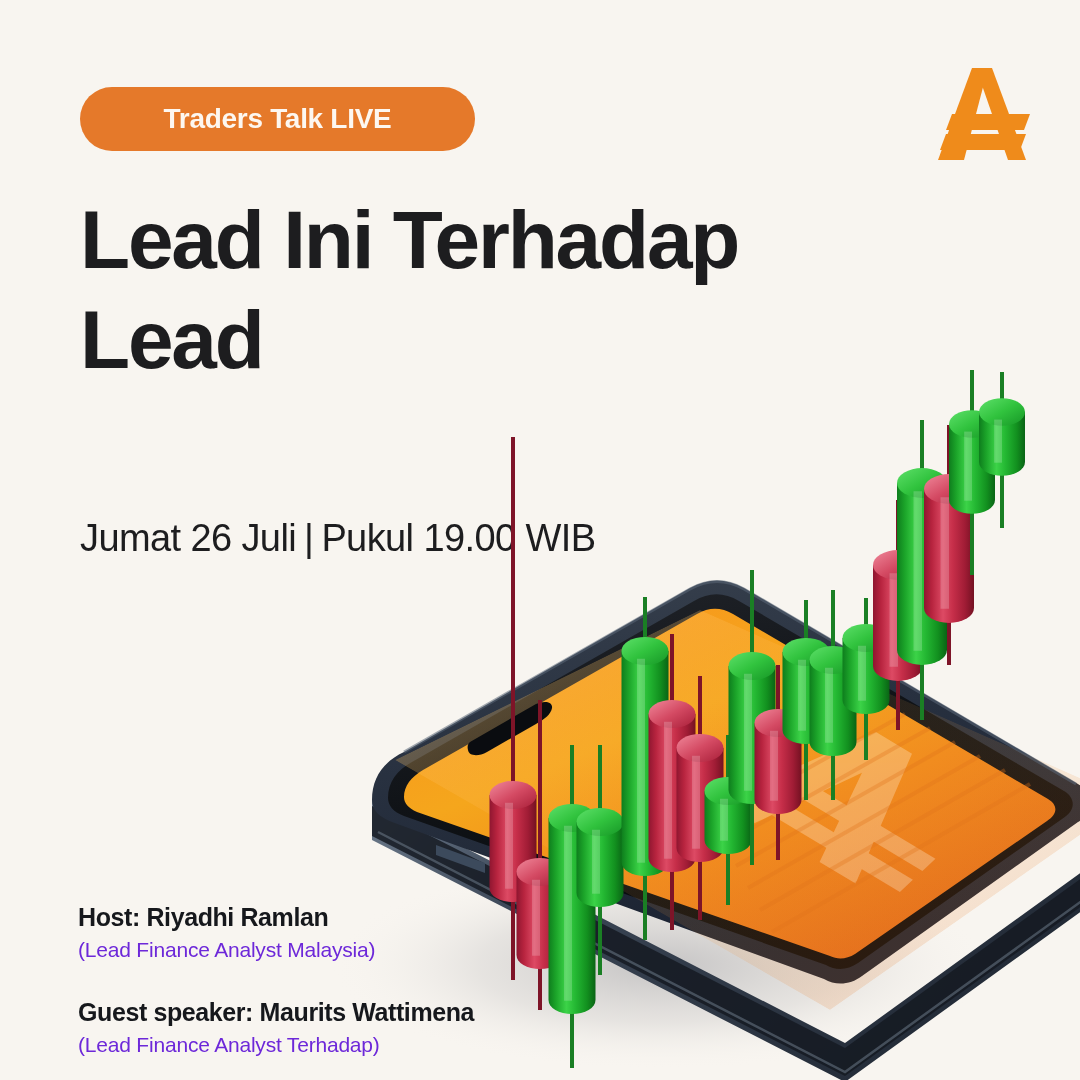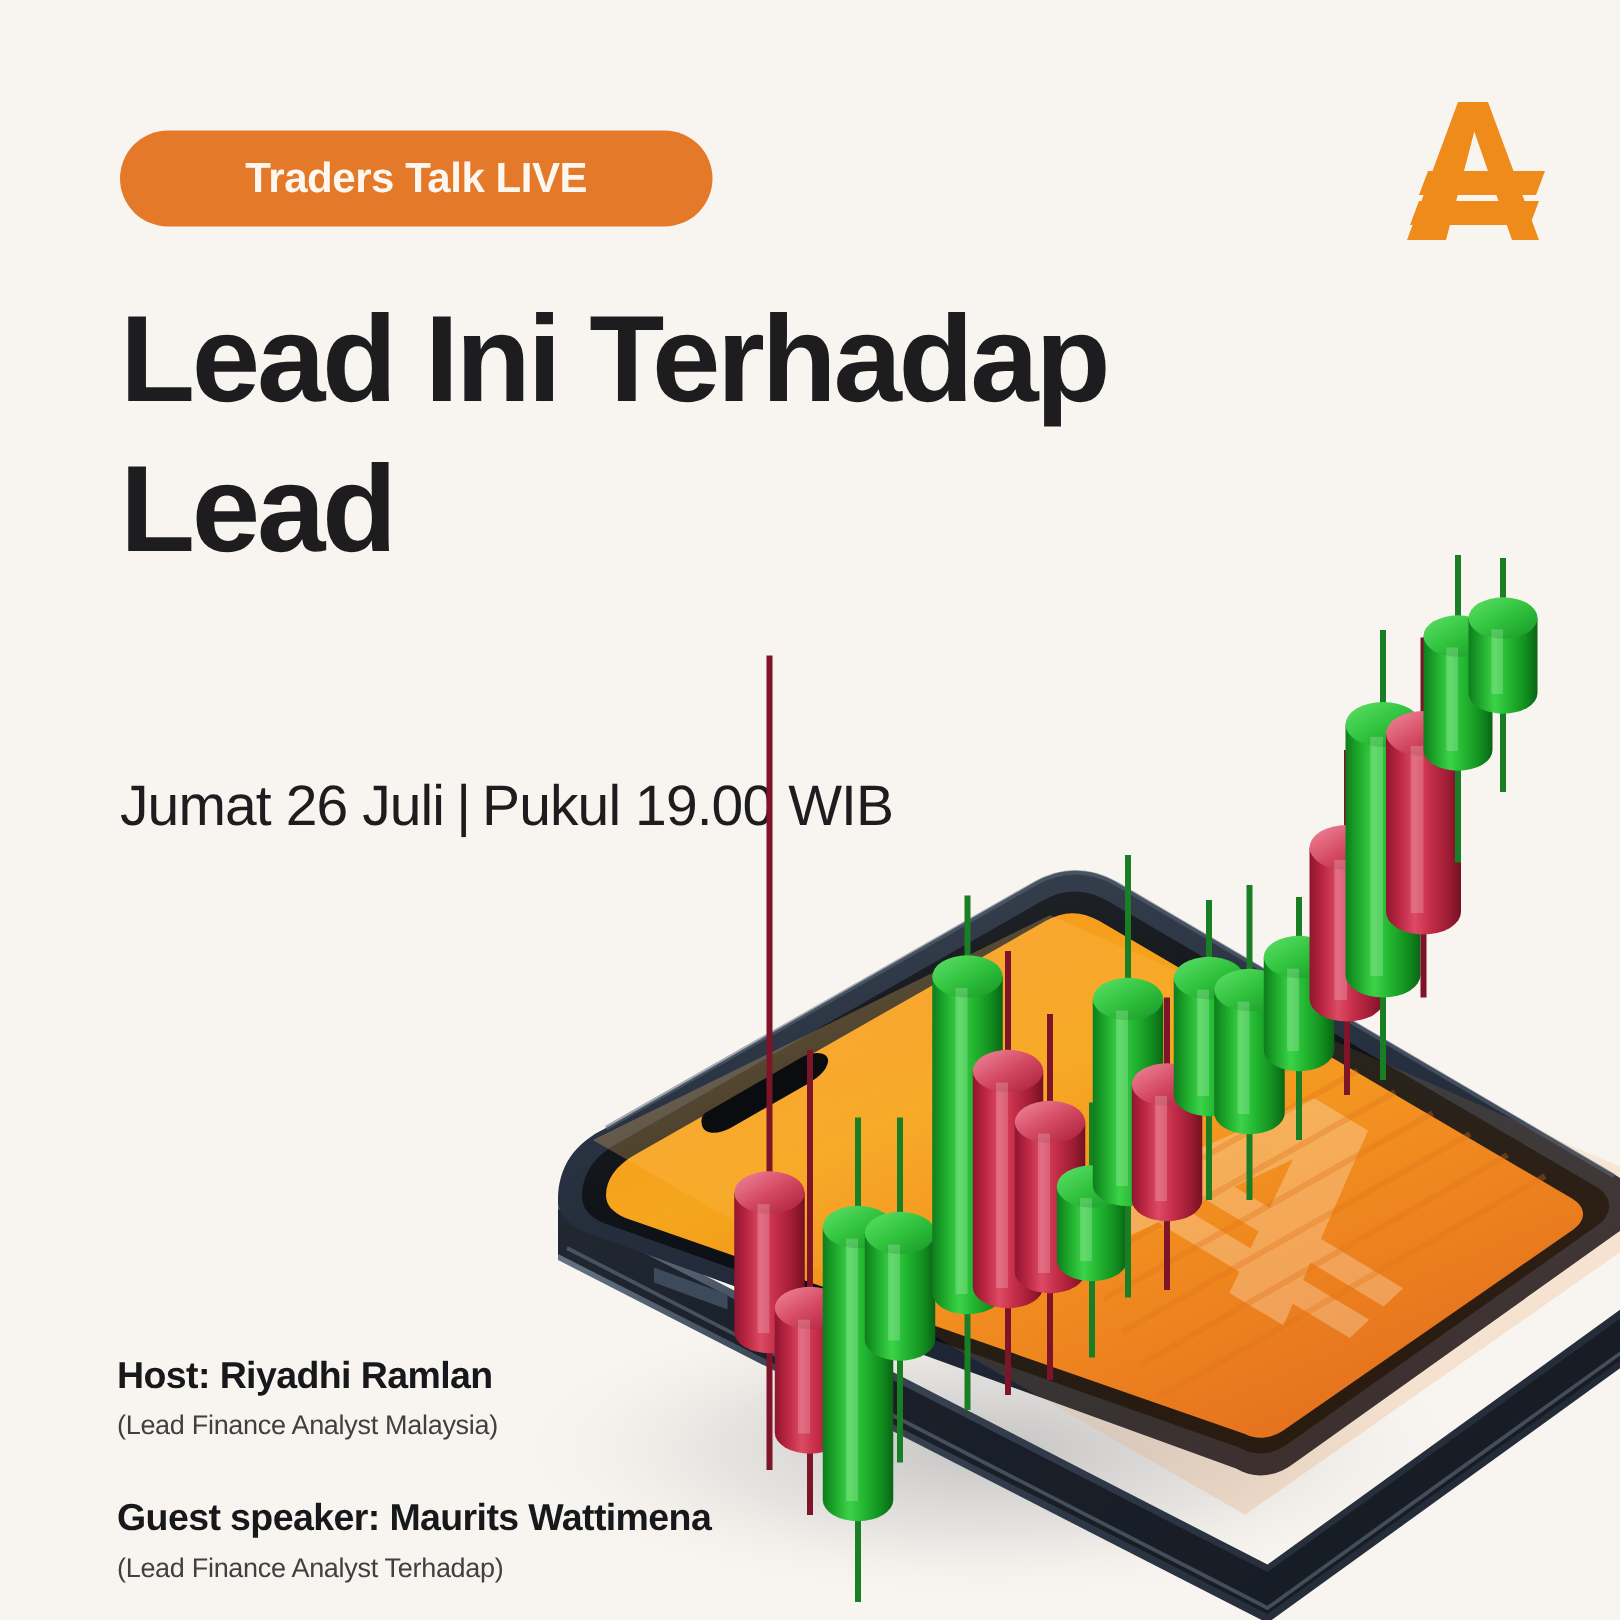--- a/index.html
+++ b/index.html
@@ -85,24 +85,24 @@
   .credit-block:last-child { margin-bottom: 0; }
   .credit-name {
     font-size: 25px;
     line-height: 33px;
     font-weight: bold;
     color: #16181c;
     letter-spacing: -0.4px;
     white-space: nowrap;
   }
   .credit-role {
-    font-size: 18px;
+    font-size: 21px;
     line-height: 32px;
     font-weight: 400;
-    color: #404040;
+    color: #6d28d9;
     letter-spacing: -0.2px;
     white-space: nowrap;
   }
 
   
   .brand-logo {
     position: absolute;
     right: 46px;
     top: 62px;
     width: 100px;

